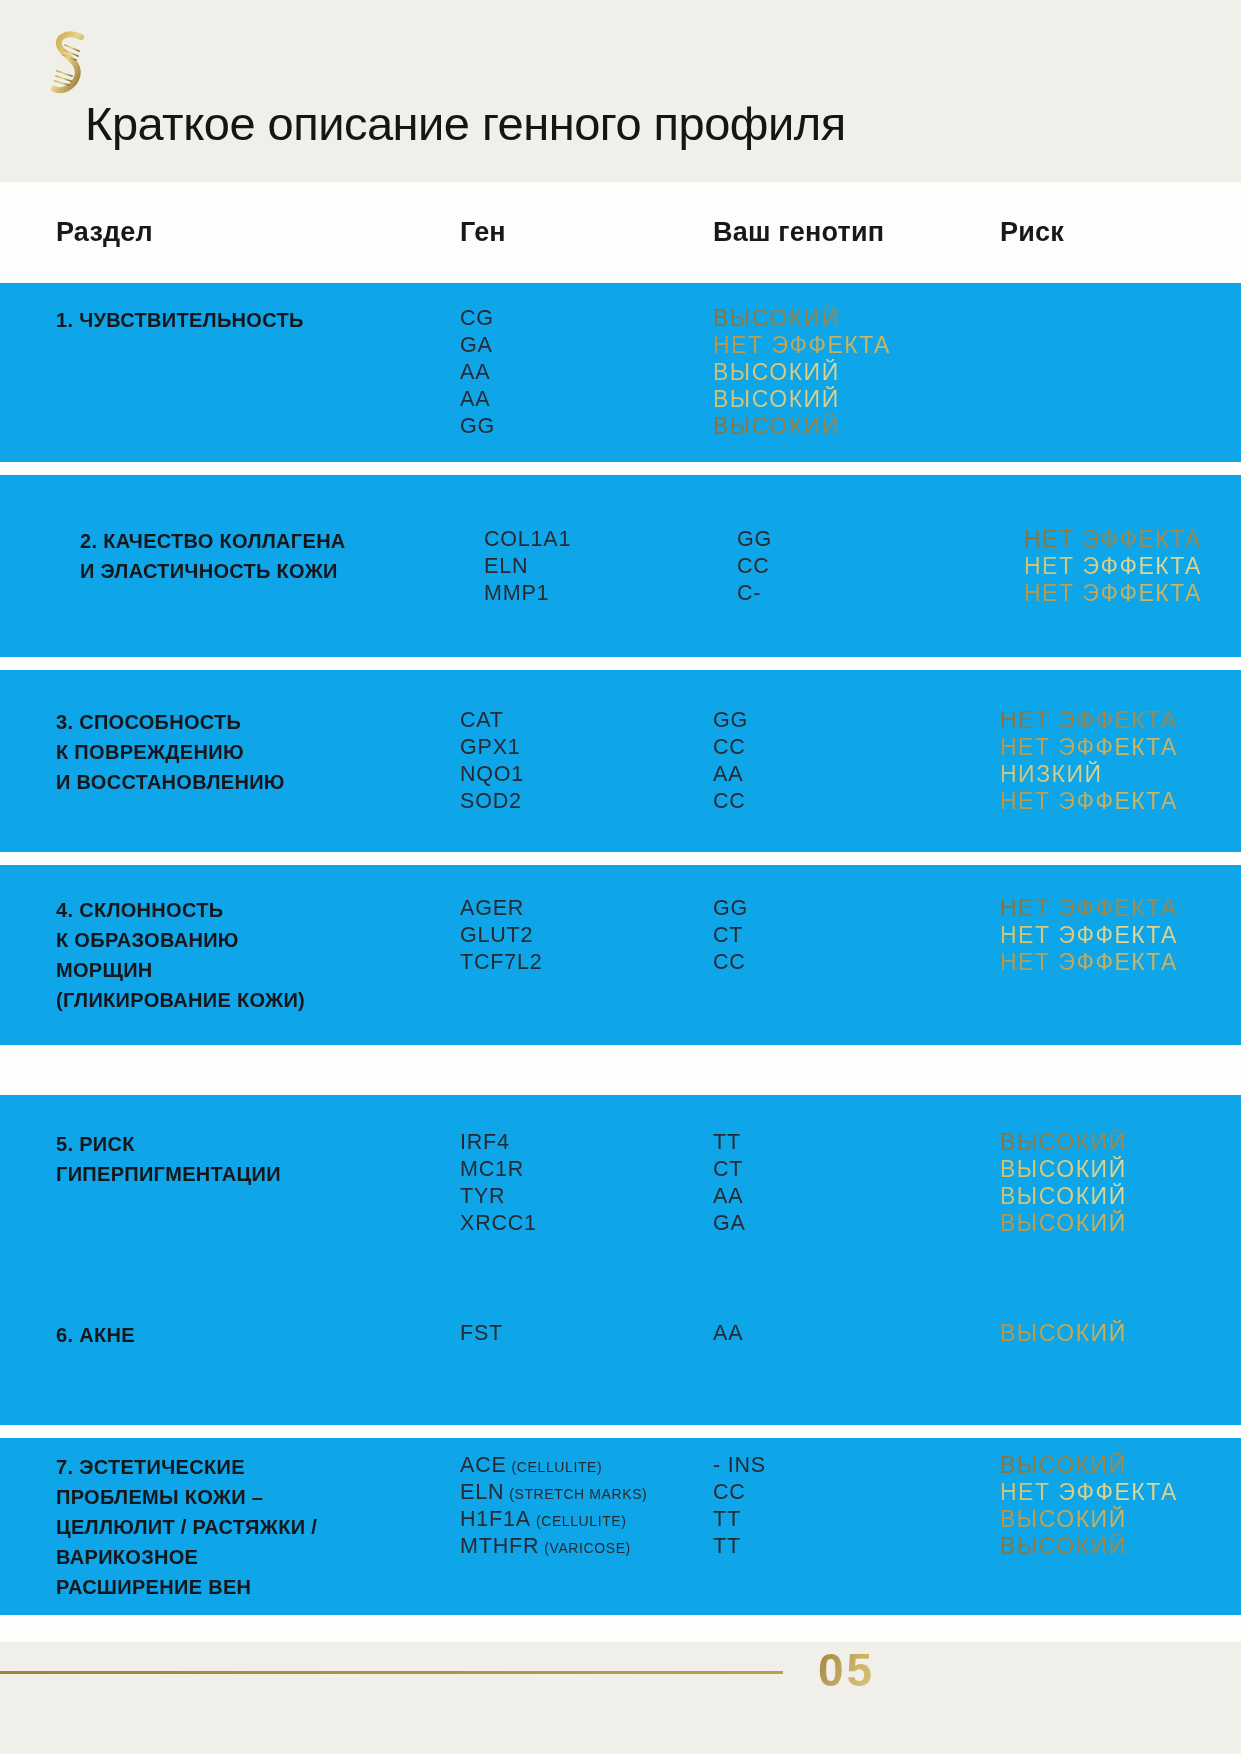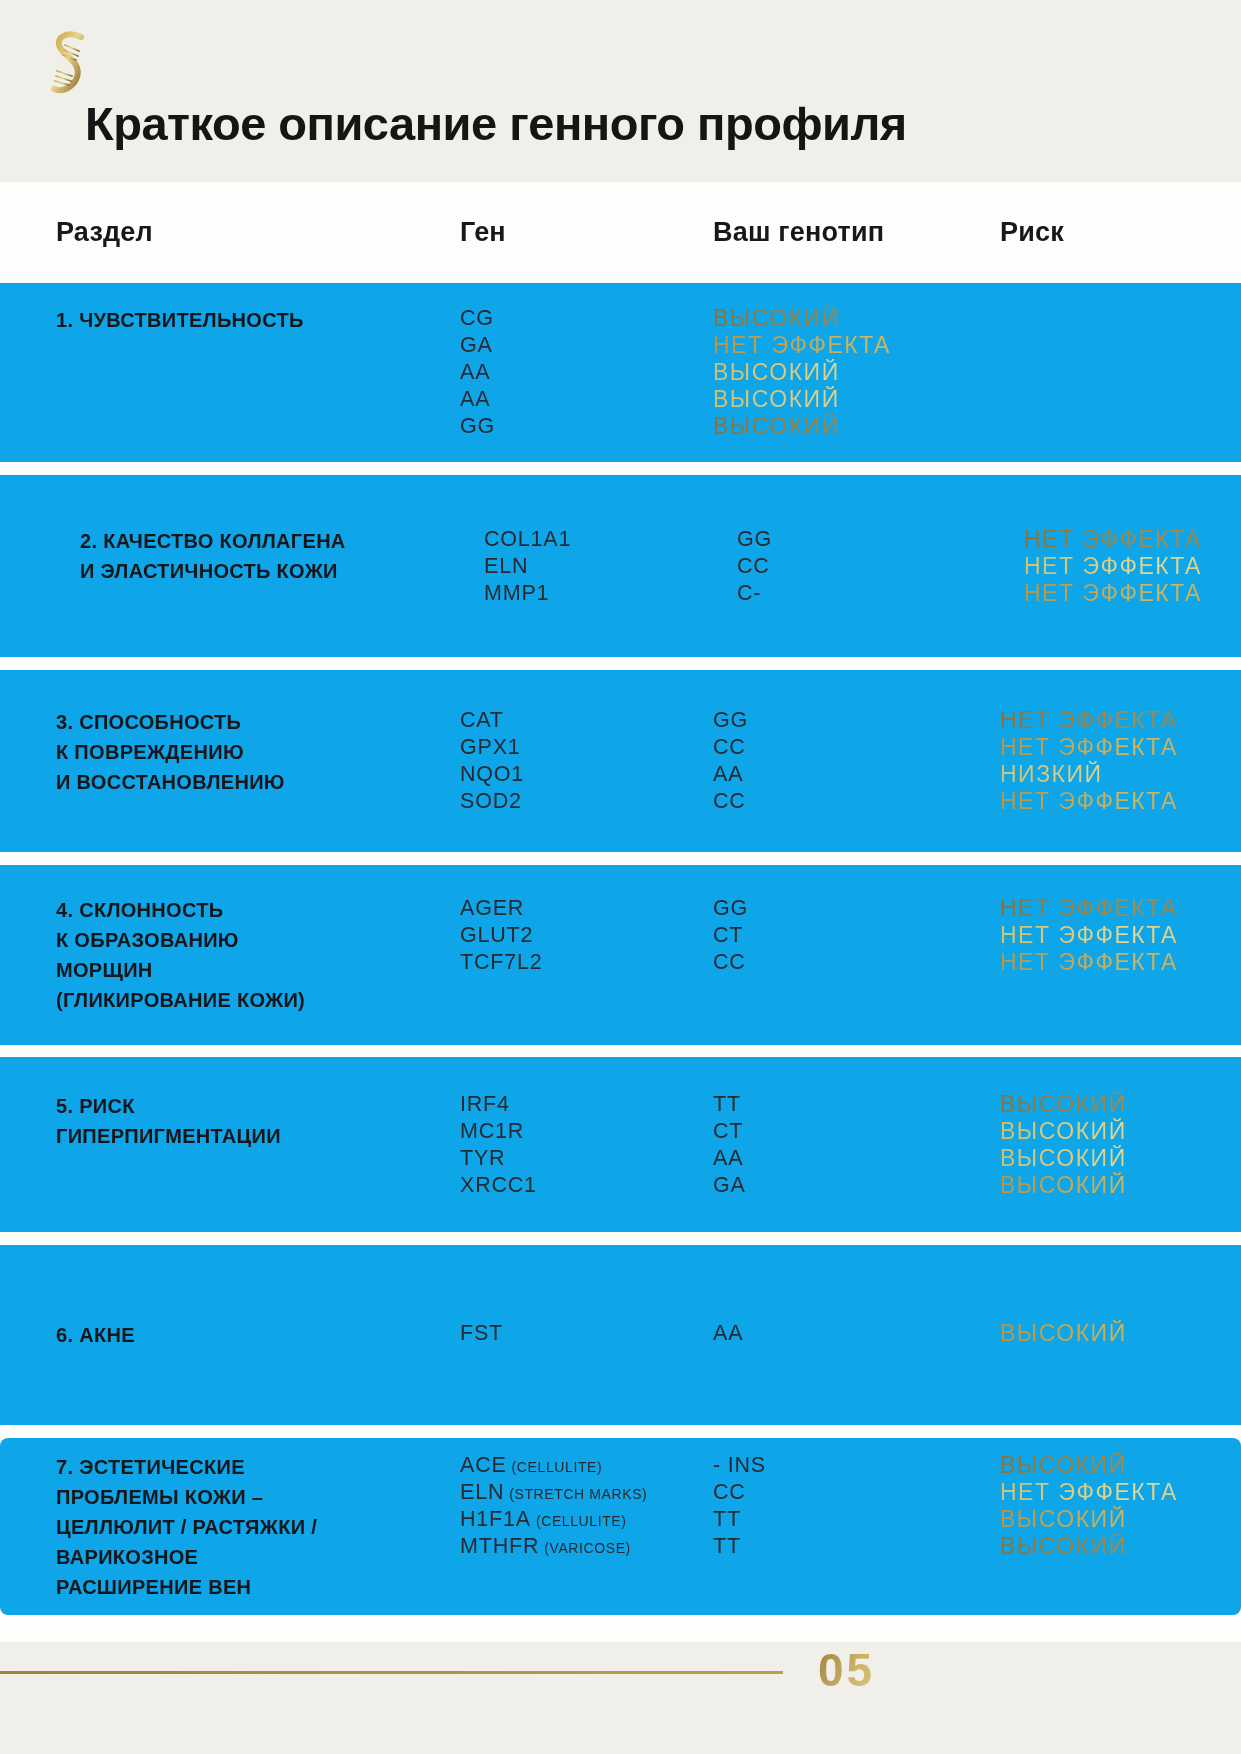--- a/index.html
+++ b/index.html
@@ -10,21 +10,21 @@
     position:relative;overflow:hidden;
   }
   .page{position:absolute;inset:0;width:1241px;height:1754px;}
 
   
   .logo{position:absolute;left:44px;top:28px;width:52px;height:70px;}
 
   
   .title{
     position:absolute;left:85px;top:96px;margin:0;
-    font-size:47px;font-weight:700;color:#151515;letter-spacing:-0.5px;
+    font-size:47px;font-weight:400;color:#151515;letter-spacing:-0.5px;
     white-space:nowrap;
   }
 
   
   .white-area{position:absolute;left:0;top:182px;width:1241px;height:1460px;background:#fdfdfc;}
 
   
   .cols{
     display:grid;
     grid-template-columns:404px 253px 287px 1fr;
@@ -210,21 +210,21 @@
             <div class="cell genotype">CC</div>
           </div>
       <div class="risks">
             <div class="cell risk shade-dark">НЕТ ЭФФЕКТА</div>
             <div class="cell risk shade-light">НЕТ ЭФФЕКТА</div>
             <div class="cell risk shade-medium">НЕТ ЭФФЕКТА</div>
           </div>
     </div>
   </section>
 
-  <section class="band" style="top: 1057px; height: 175px;">
+  <section class="band" style="top: 1095px; height: 175px;">
     <div class="cols">
       <div class="section-title">5. РИСК
 ГИПЕРПИГМЕНТАЦИИ</div>
       <div class="genes">
             <div class="cell gene">IRF4</div>
             <div class="cell gene">MC1R</div>
             <div class="cell gene">TYR</div>
             <div class="cell gene">XRCC1</div>
           </div>
       <div class="genotypes">
@@ -250,21 +250,21 @@
           </div>
       <div class="genotypes">
             <div class="cell genotype">AA</div>
           </div>
       <div class="risks">
             <div class="cell risk shade-medium">ВЫСОКИЙ</div>
           </div>
     </div>
   </section>
 
-  <section class="band" style="top: 1438px; height: 177px; border-radius: 8px;">
+  <section class="band" style="top: 1438px; height: 177px;">
     <div class="cols">
       <div class="section-title">7. ЭСТЕТИЧЕСКИЕ
 ПРОБЛЕМЫ КОЖИ –
 ЦЕЛЛЮЛИТ / РАСТЯЖКИ /
 ВАРИКОЗНОЕ
 РАСШИРЕНИЕ ВЕН</div>
       <div class="genes">
             <div class="cell gene">ACE<span class="note">(CELLULITE)</span></div>
             <div class="cell gene">ELN<span class="note">(STRETCH MARKS)</span></div>
             <div class="cell gene">H1F1A<span class="note">(CELLULITE)</span></div>

